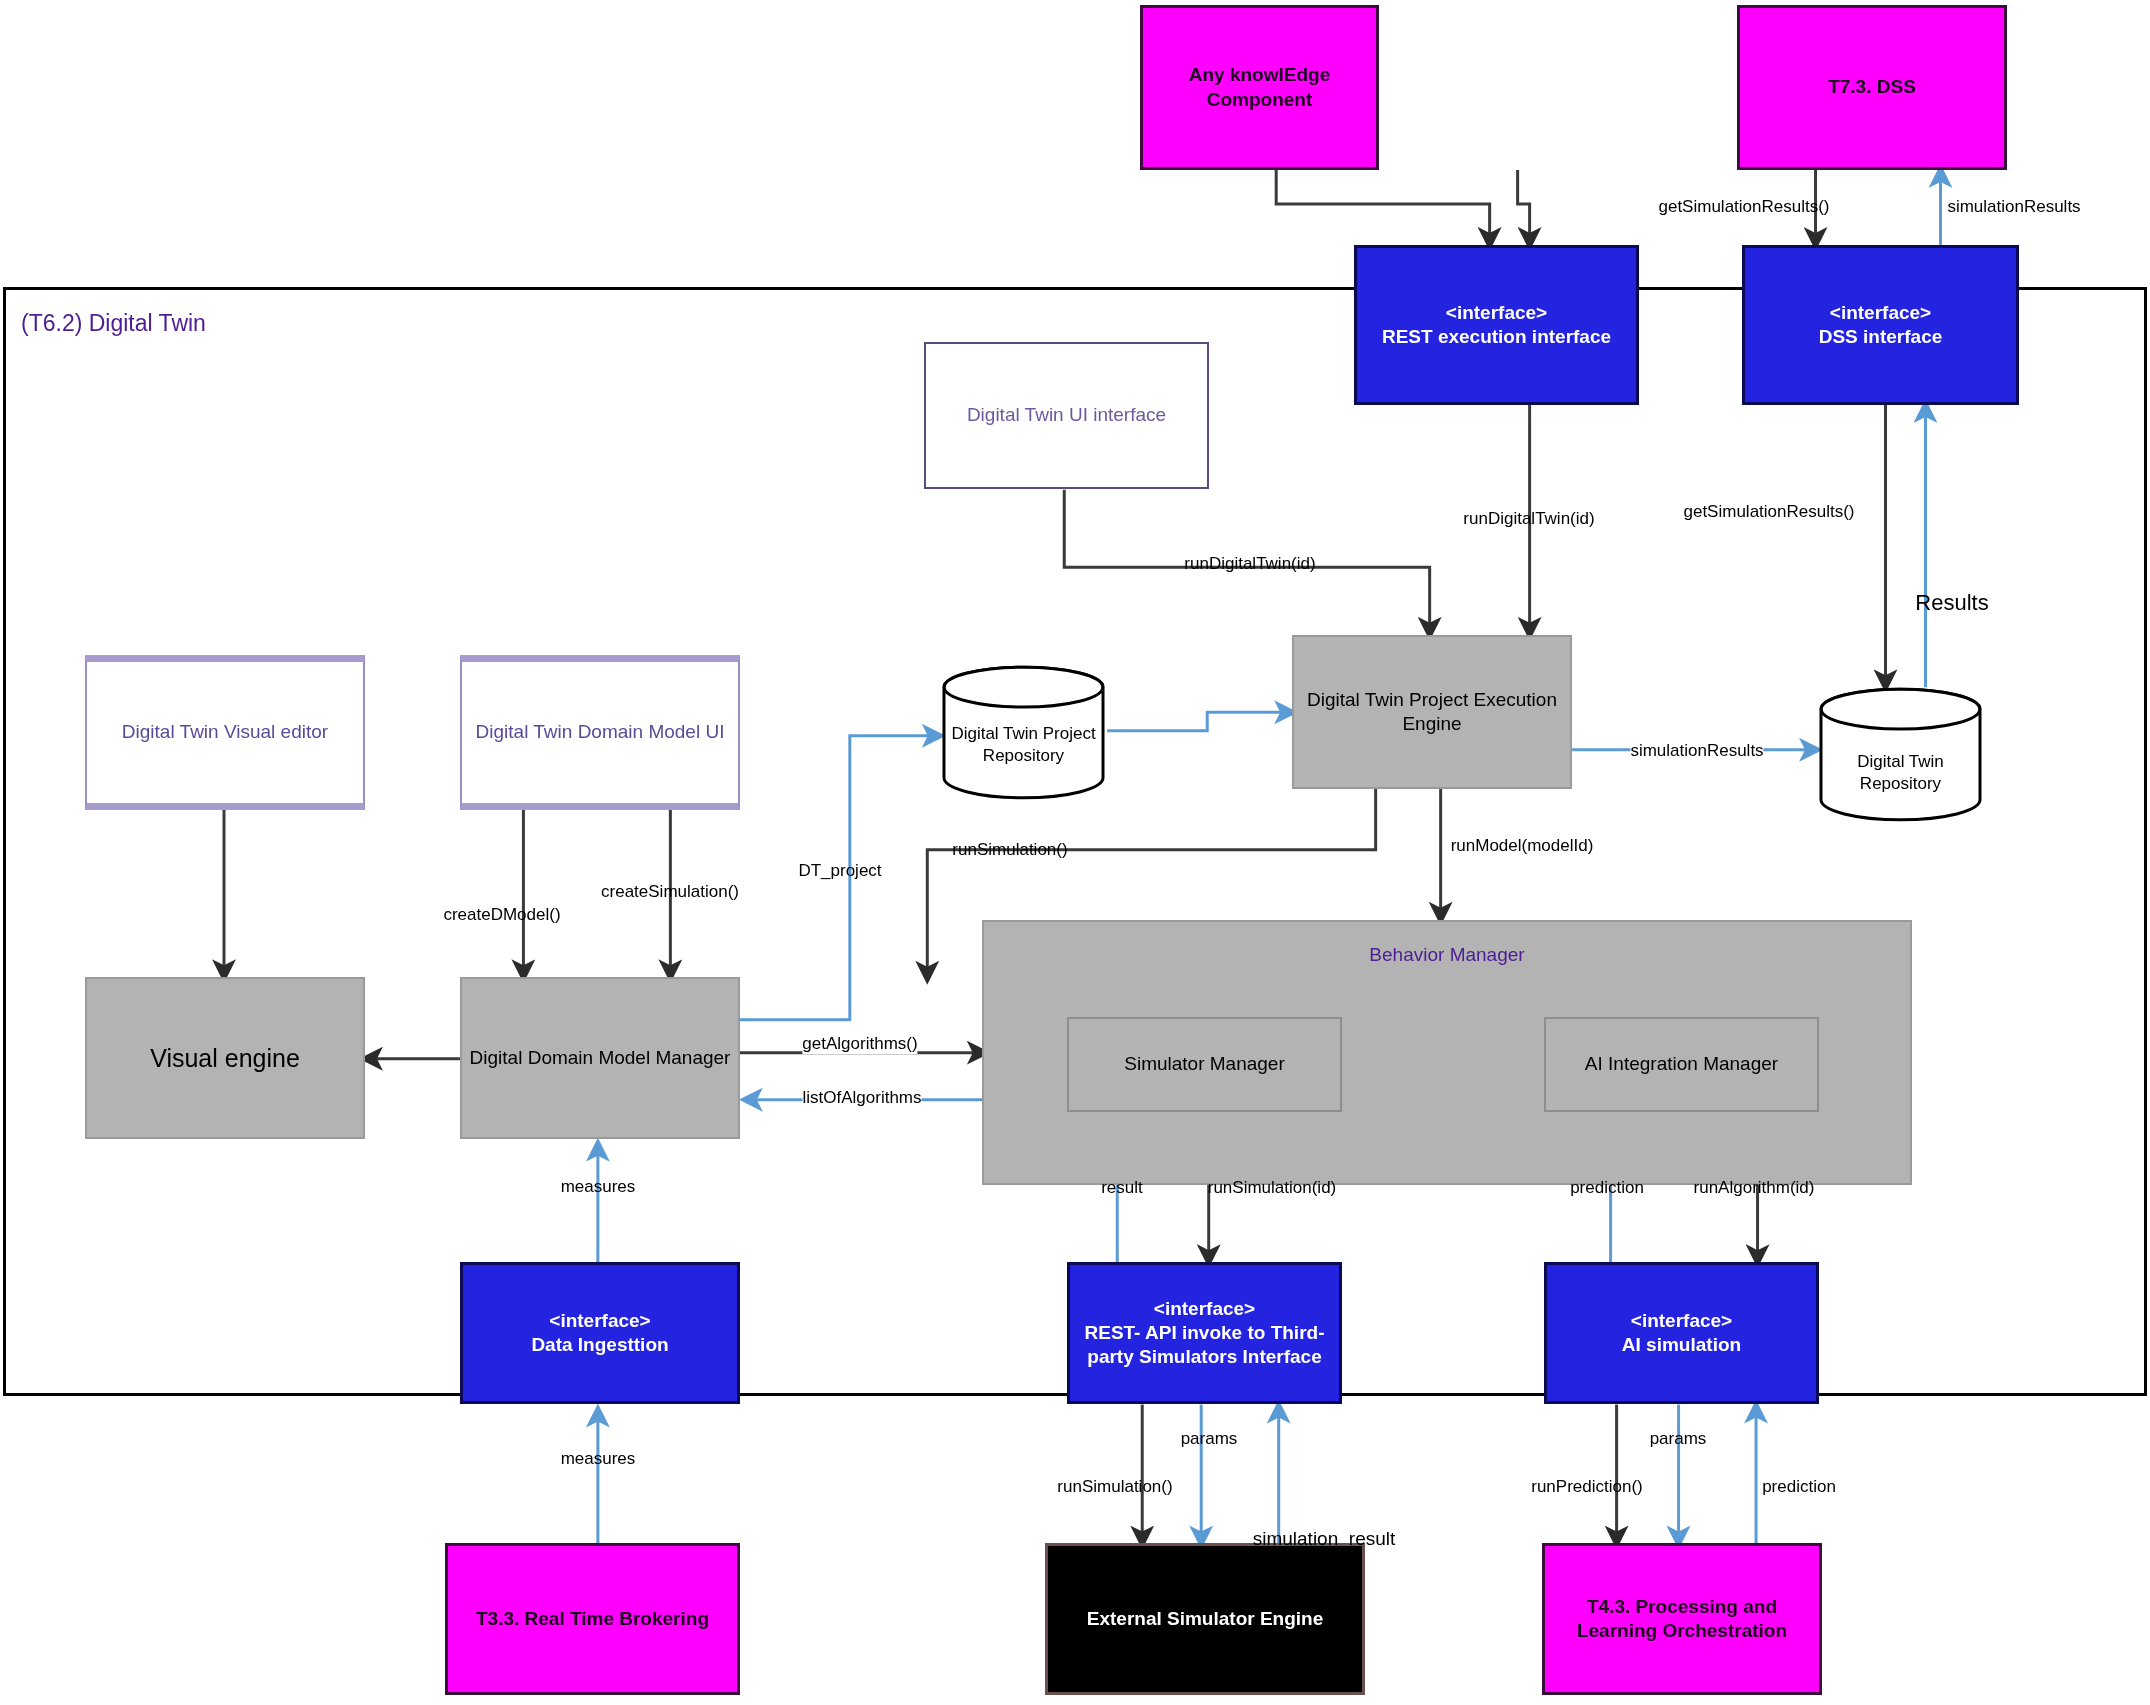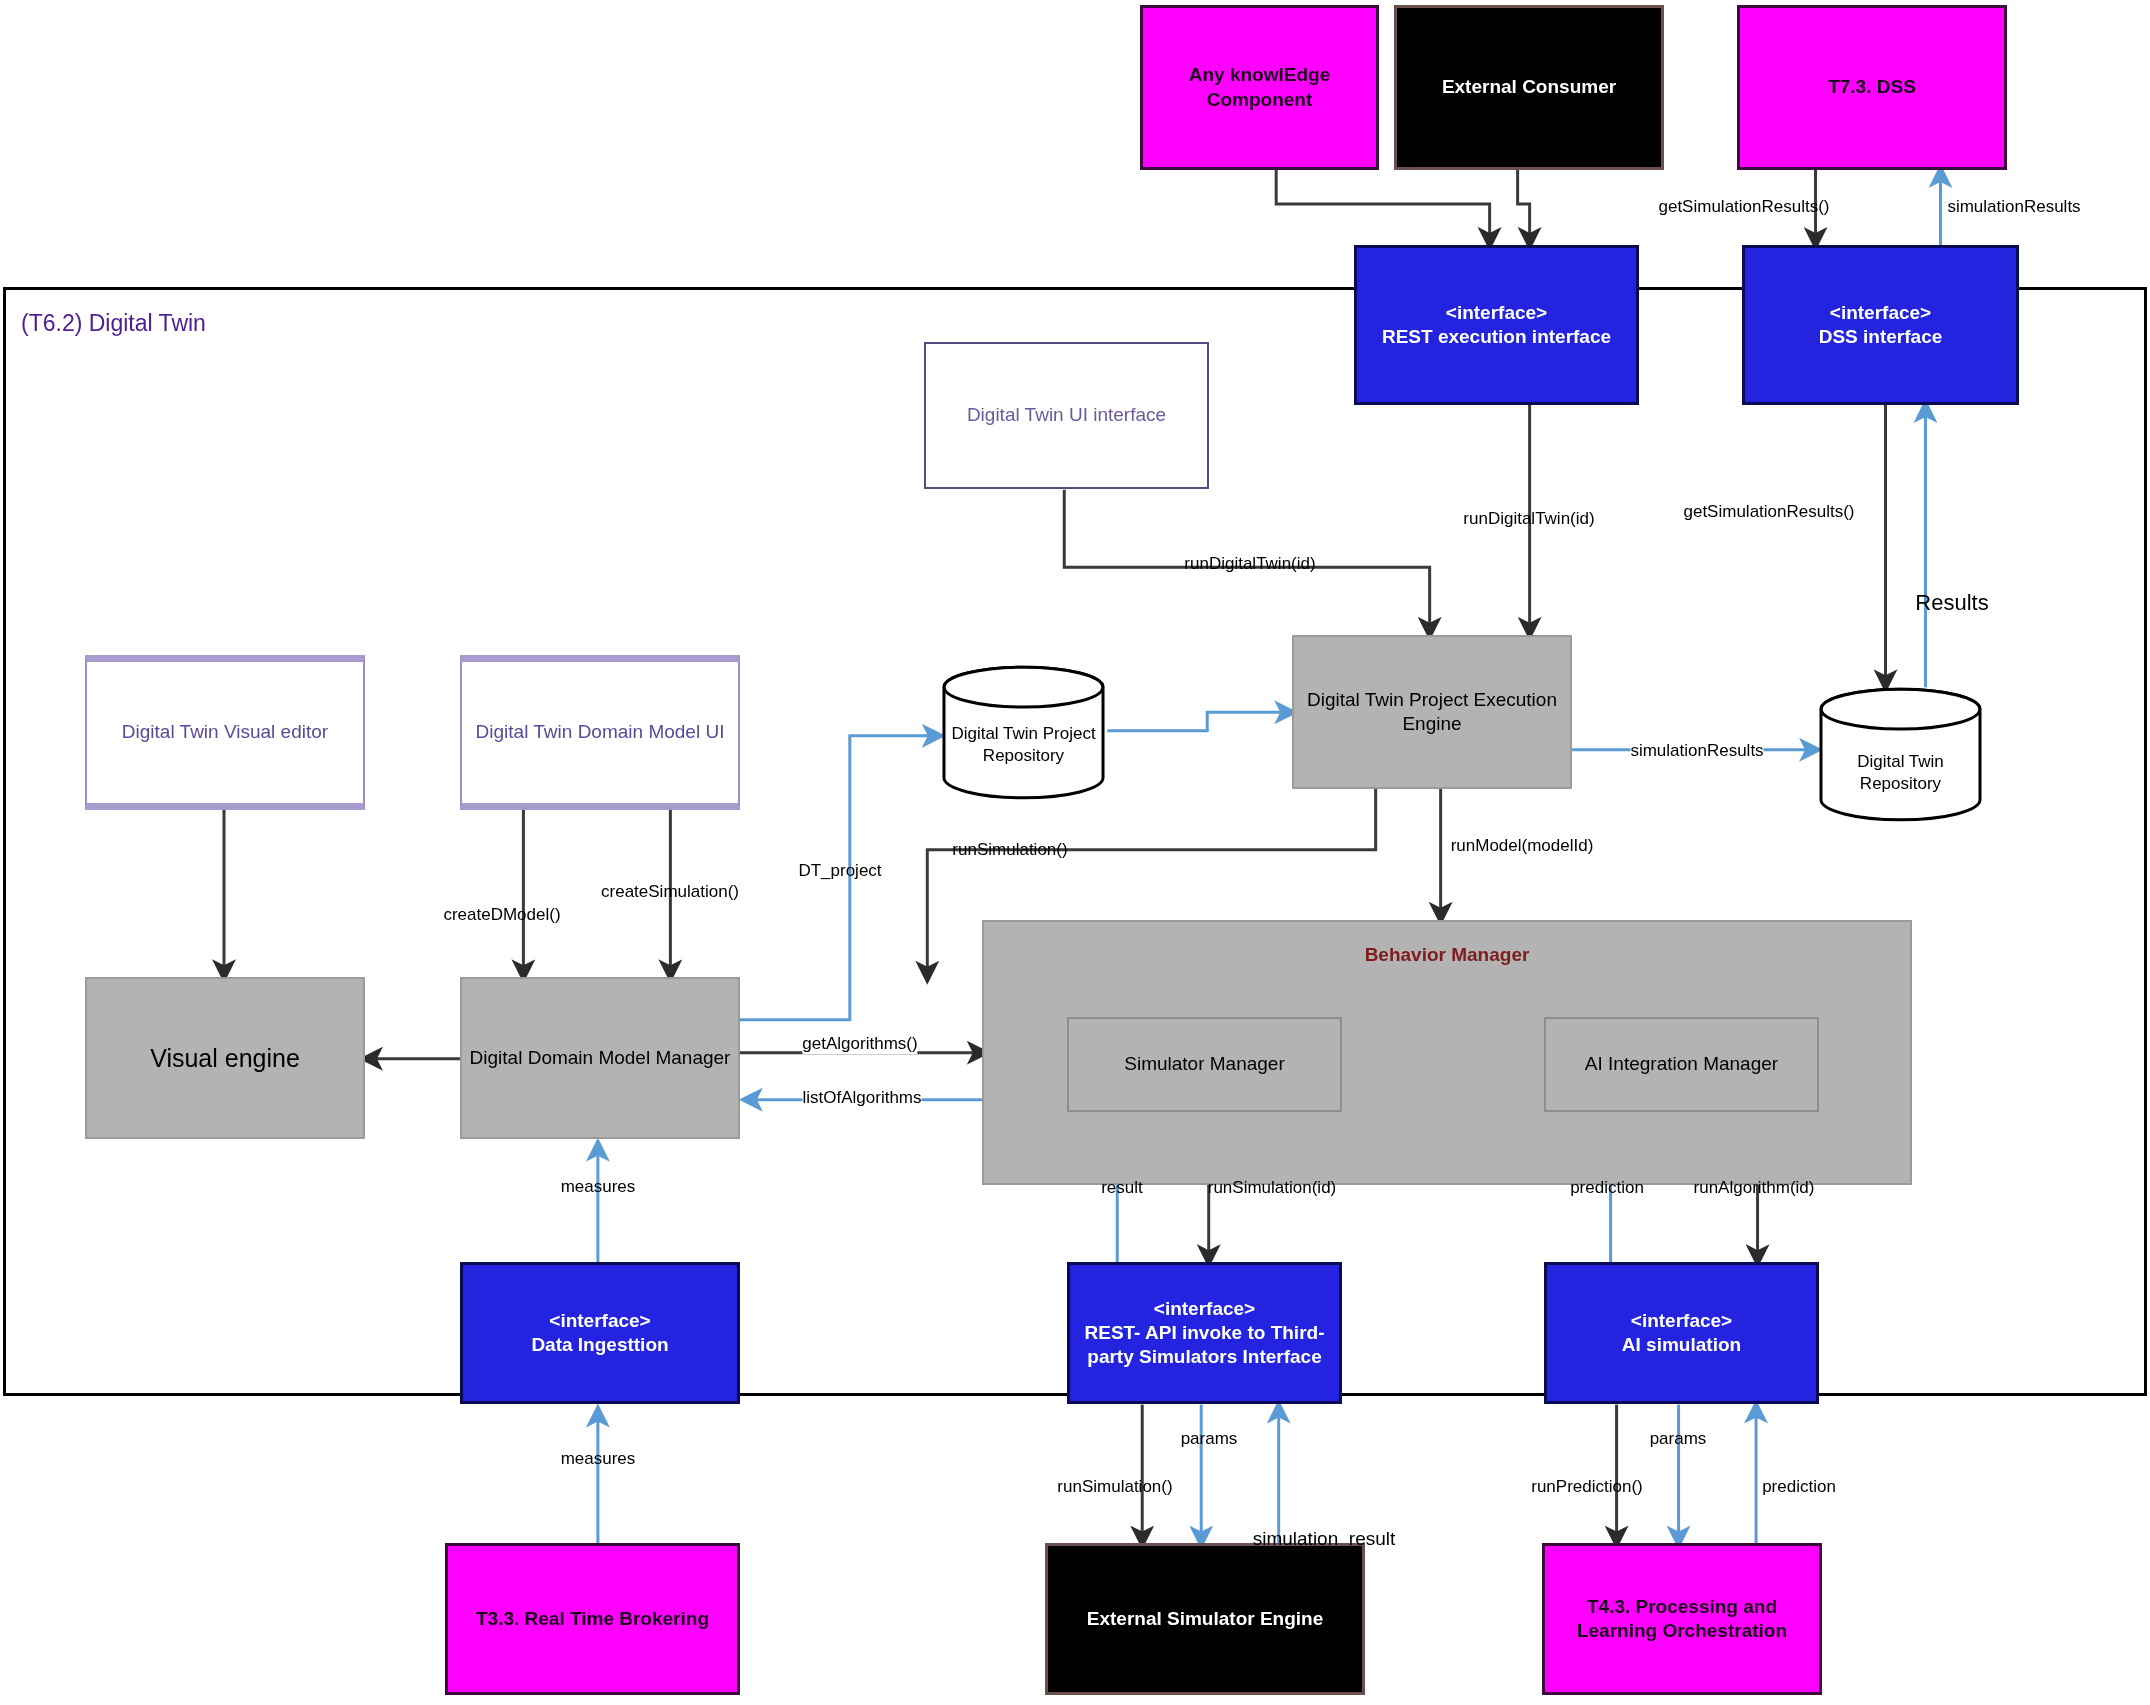--- a/index.html
+++ b/index.html
@@ -13,21 +13,21 @@
 
   
   .n-magenta{background:#FF00FF;border:3px solid #3B0B3B;color:#1a001a;font-weight:700;}
   
   .n-black{background:#000000;border:3px solid #6b5050;color:#ffffff;font-weight:700;}
   
   .n-blue{background:#2323E0;border:3px solid #0a0a55;color:#ffffff;font-weight:700;}
   
   .n-gray{background:#B3B3B3;border:2px solid #9a9a9a;color:#000000;font-weight:400;}
   
-  .n-graybig{background:#B3B3B3;border:2px solid #9a9a9a;color:#7f1d1d;font-weight:700;
+  .n-graybig{background:#B3B3B3;border:2px solid #9a9a9a;color:#4c1d95;font-weight:400;
              align-items:flex-start;padding-top:21px;}
   
   .n-purple{background:#ffffff;border:2.5px solid #5b4a7d;color:#6b5aa0;font-weight:400;}
   .n-purple2{background:#ffffff;border:2.5px solid #9a8fc6;border-top-width:7px;border-bottom-width:7px;
              border-top-color:#a89ccf;border-bottom-color:#a89ccf;color:#5a4a9a;font-weight:400;}
   
   .n-sub{background:#B3B3B3;border:2px solid #8e8e8e;color:#000;font-weight:400;}
 
   
   #boundary{position:absolute;border:3px solid #000;background:transparent;box-sizing:border-box;}
@@ -125,23 +125,20 @@
       <path d="M3358,2810 L3358,3088"></path>
 
       <path d="M3513,3088 L3513,2812"></path>
     </g>
   </svg>
 
   <div class="node n-magenta" style="left:1140px;top:5px;width:239px;height:165px;font-size:19px;">
     <span class="lbl">Any knowlEdge Component</span>
   </div>
 
-  <div class="node n-black" style="left:1394px;top:5px;width:270px;height:165px;font-size:19px;">
-    <span class="lbl">External Consumer</span>
-  </div>
 
   <div class="node n-magenta" style="left:1737px;top:5px;width:270px;height:165px;font-size:19px;">
     <span class="lbl">T7.3. DSS</span>
   </div>
 
   <div class="node n-blue" style="left:1354px;top:245px;width:285px;height:160px;font-size:19px;flex-direction:column;">
     <span class="lbl">&lt;interface&gt;</span>
     <span class="lbl">REST execution interface</span>
   </div>
 

